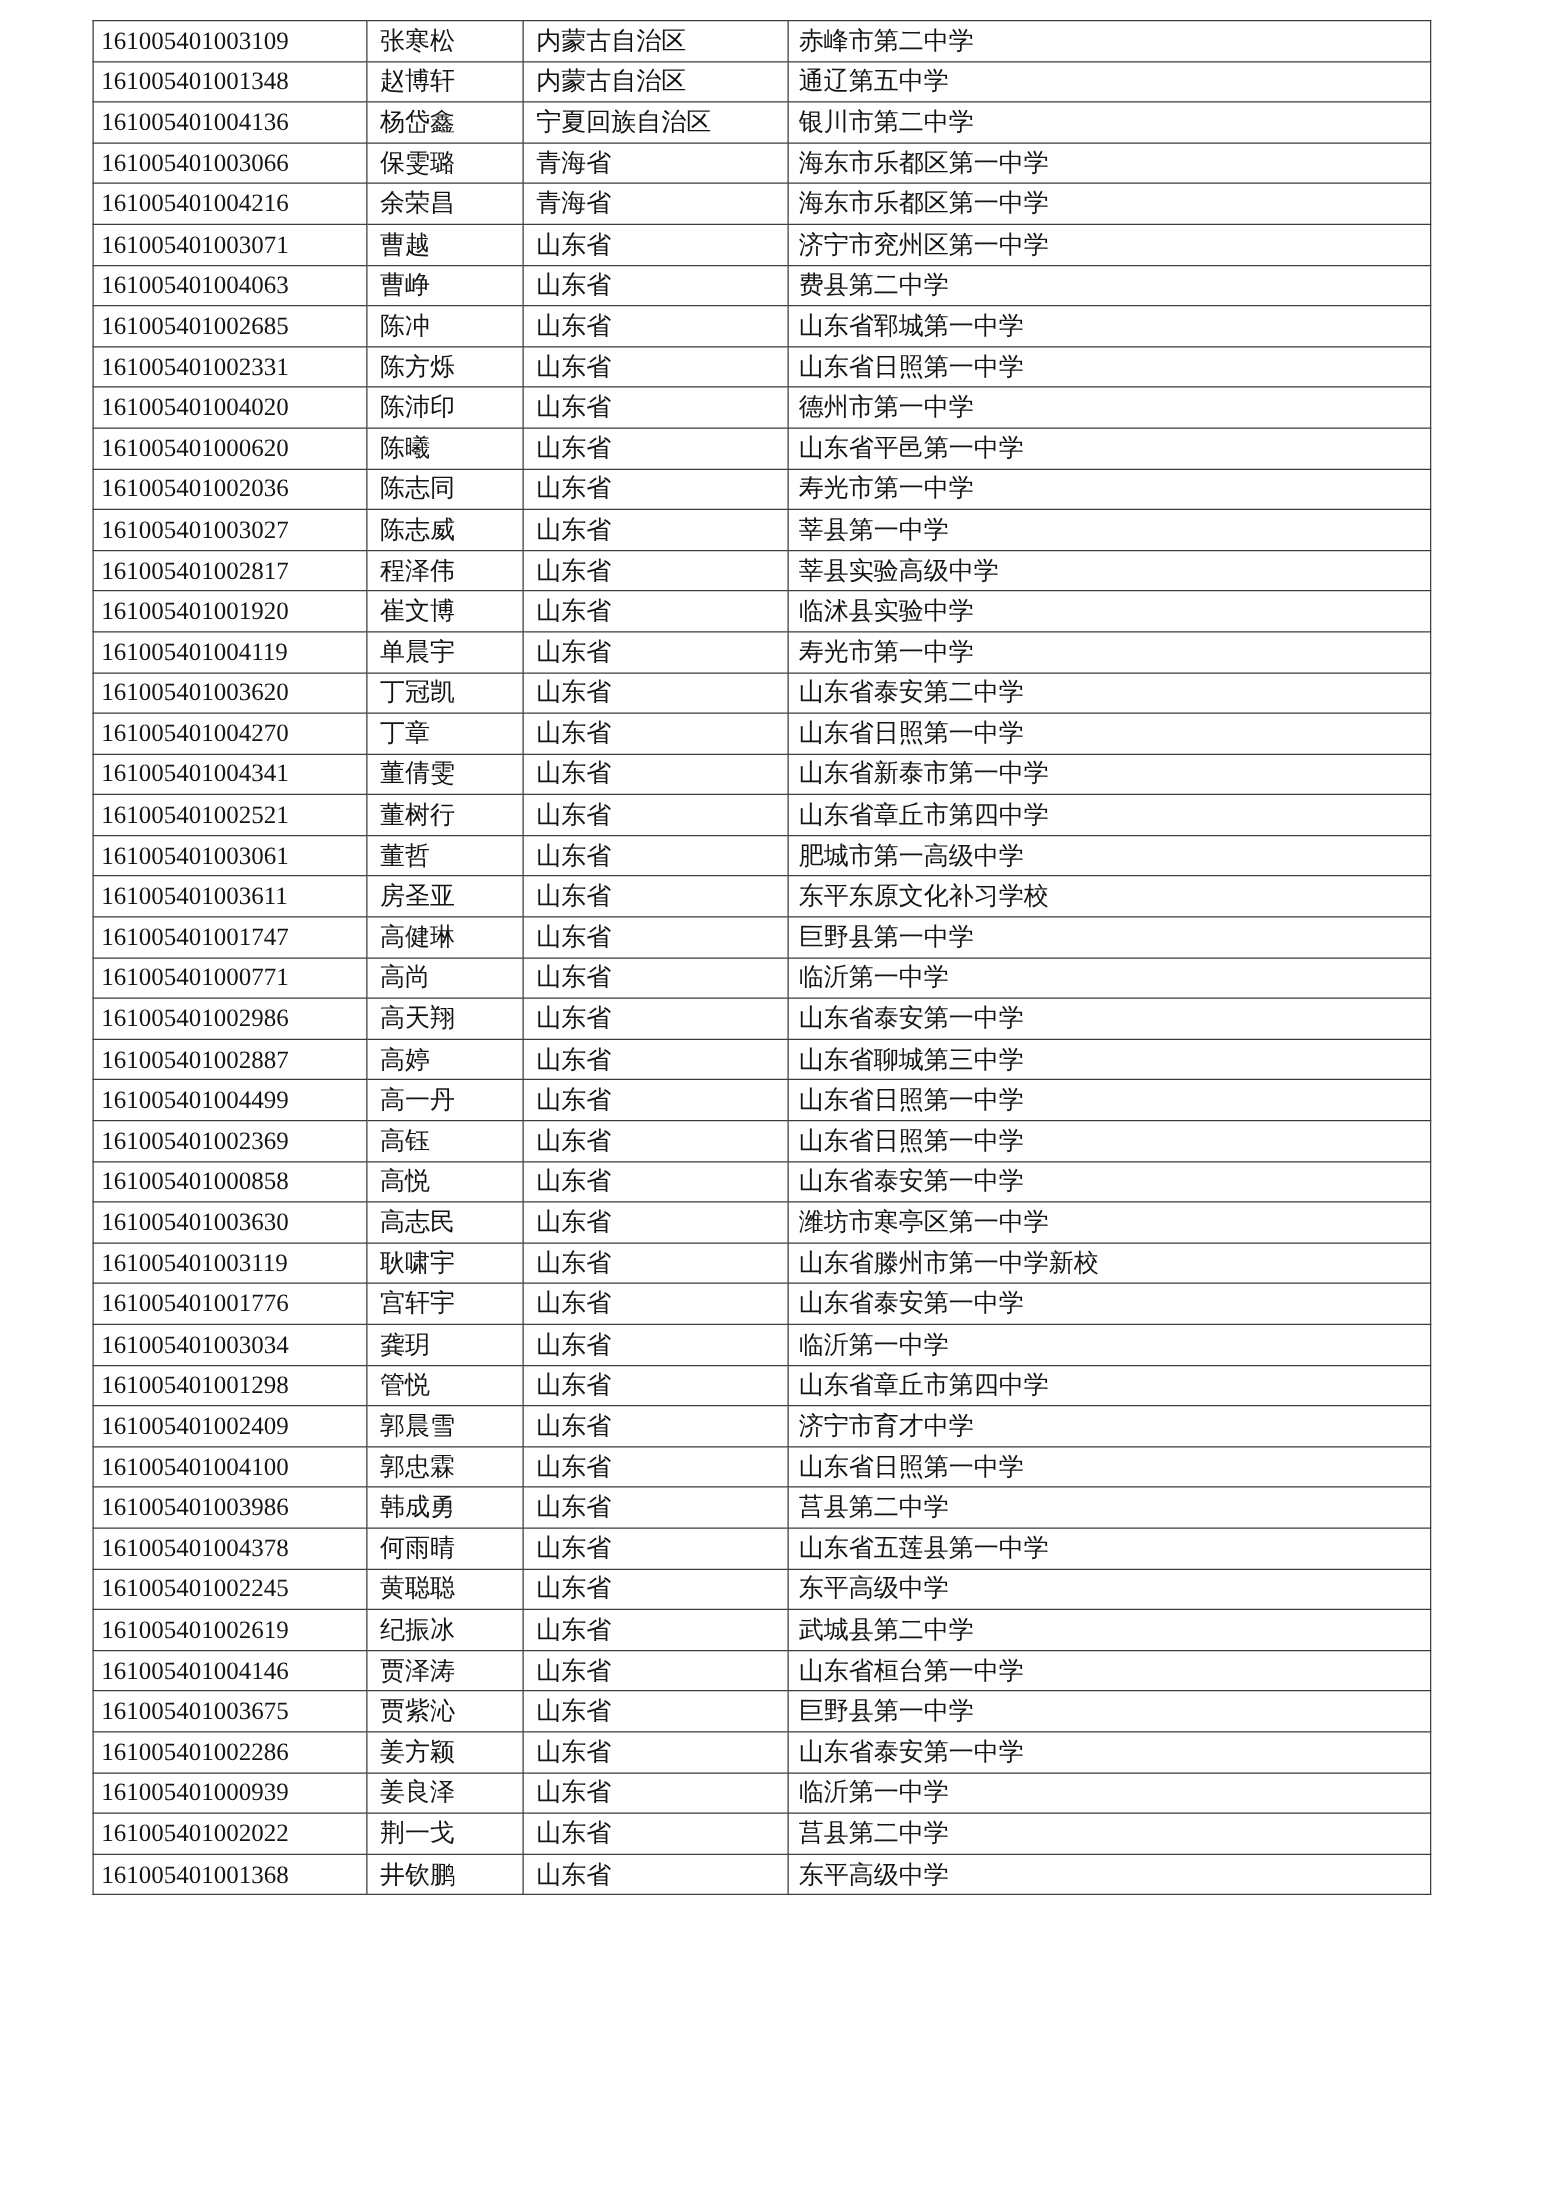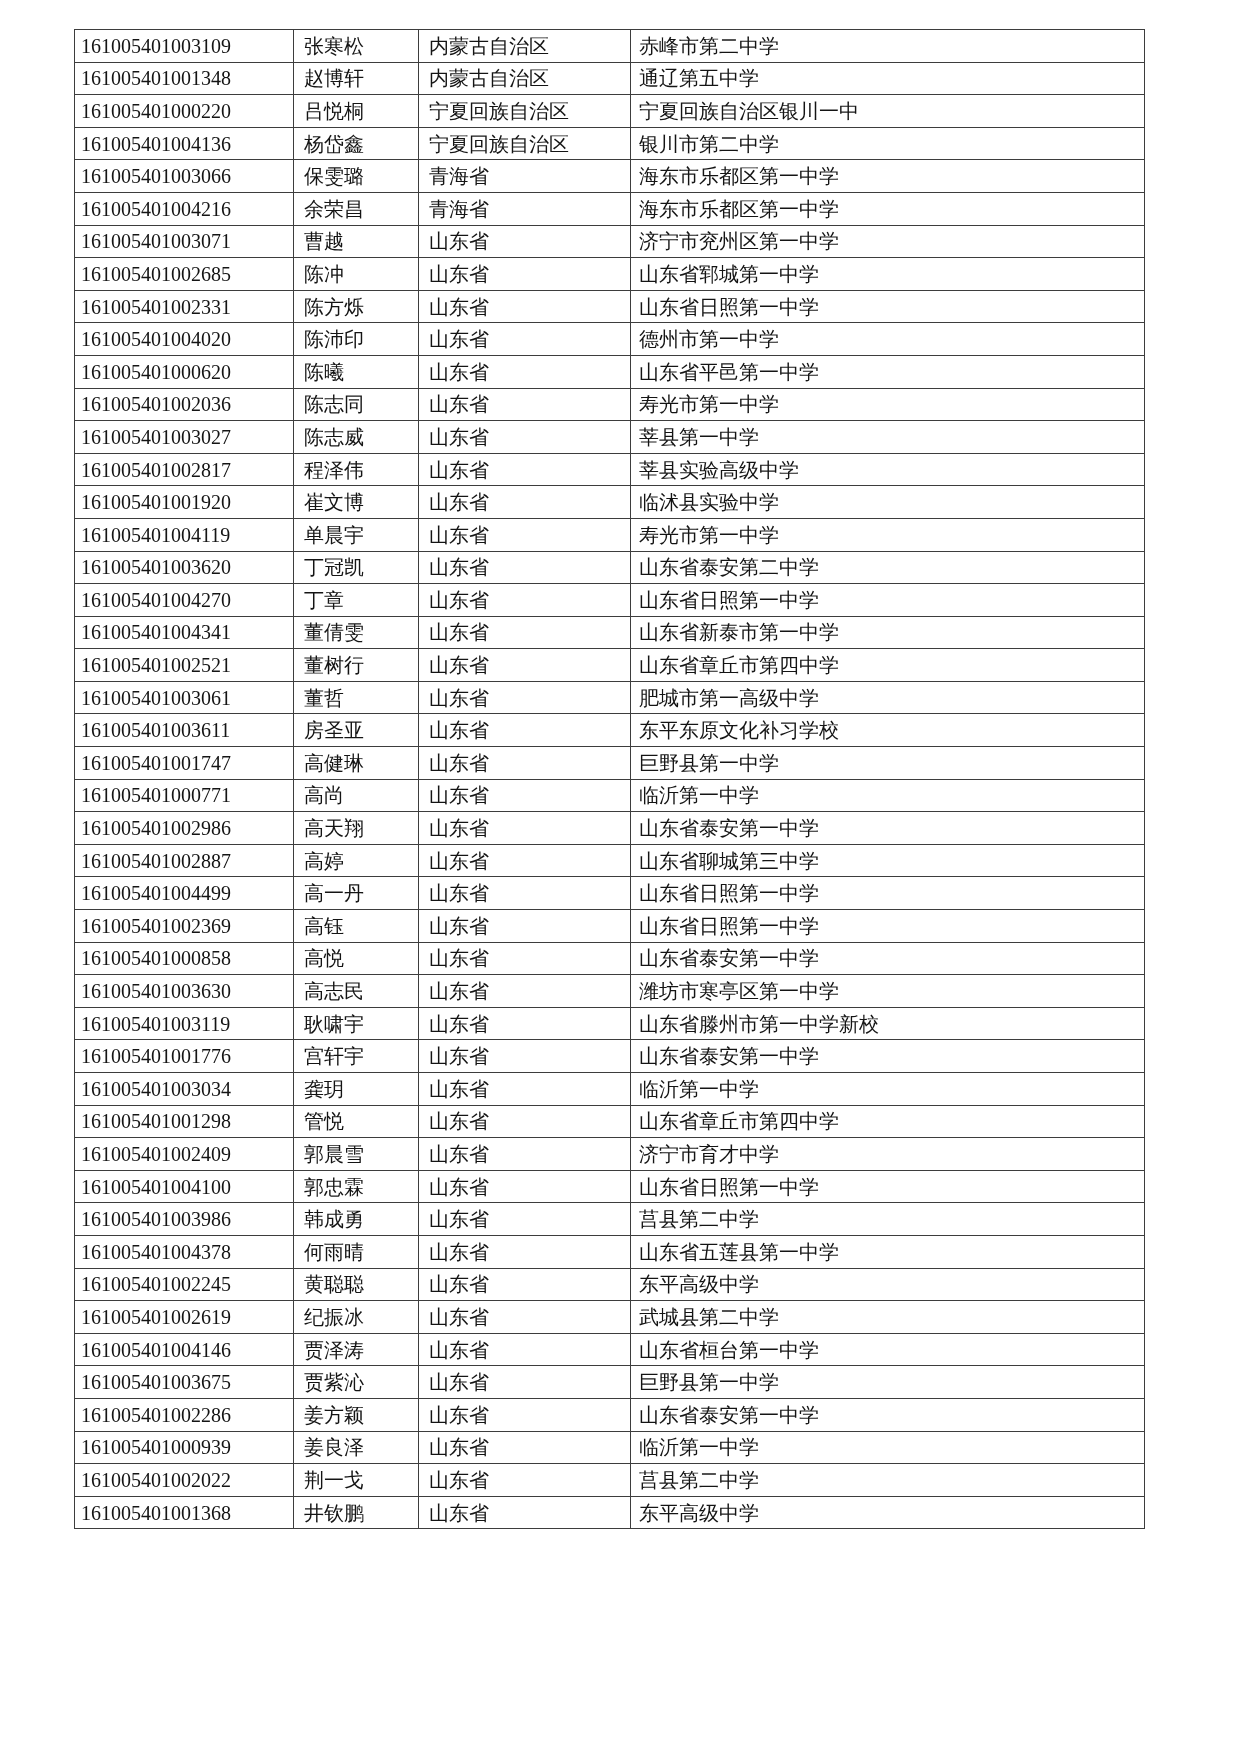--- a/index.html
+++ b/index.html
@@ -9,21 +9,21 @@
   }
   body {
     width: 1240px;
     height: 1754px;
     position: relative;
     font-family: "Liberation Serif", "DejaVu Serif", serif;
   }
   .sheet {
     position: absolute;
     left: 74px;
-    top: 29px;
+    top: 16px;
   }
   table.roster {
     border-collapse: collapse;
     table-layout: fixed;
     width: 1070px;
   }
   table.roster td {
     border: 1px solid #3d3d3d;
     height: 32.6px;
     box-sizing: border-box;
@@ -60,26 +60,20 @@
           <td class="c2">内蒙古自治区</td>
           <td class="c3">赤峰市第二中学</td>
         </tr>
         <tr>
           <td class="c0">161005401001348</td>
           <td class="c1">赵博轩</td>
           <td class="c2">内蒙古自治区</td>
           <td class="c3">通辽第五中学</td>
         </tr>
         <tr>
-          <td class="c0">161005401000220</td>
-          <td class="c1">吕悦桐</td>
-          <td class="c2">宁夏回族自治区</td>
-          <td class="c3">宁夏回族自治区银川一中</td>
-        </tr>
-        <tr>
           <td class="c0">161005401004136</td>
           <td class="c1">杨岱鑫</td>
           <td class="c2">宁夏回族自治区</td>
           <td class="c3">银川市第二中学</td>
         </tr>
         <tr>
           <td class="c0">161005401003066</td>
           <td class="c1">保雯璐</td>
           <td class="c2">青海省</td>
           <td class="c3">海东市乐都区第一中学</td>
@@ -88,20 +82,26 @@
           <td class="c0">161005401004216</td>
           <td class="c1">余荣昌</td>
           <td class="c2">青海省</td>
           <td class="c3">海东市乐都区第一中学</td>
         </tr>
         <tr>
           <td class="c0">161005401003071</td>
           <td class="c1">曹越</td>
           <td class="c2">山东省</td>
           <td class="c3">济宁市兖州区第一中学</td>
+        </tr>
+        <tr>
+          <td class="c0">161005401004063</td>
+          <td class="c1">曹峥</td>
+          <td class="c2">山东省</td>
+          <td class="c3">费县第二中学</td>
         </tr>
         <tr>
           <td class="c0">161005401002685</td>
           <td class="c1">陈冲</td>
           <td class="c2">山东省</td>
           <td class="c3">山东省郓城第一中学</td>
         </tr>
         <tr>
           <td class="c0">161005401002331</td>
           <td class="c1">陈方烁</td>

